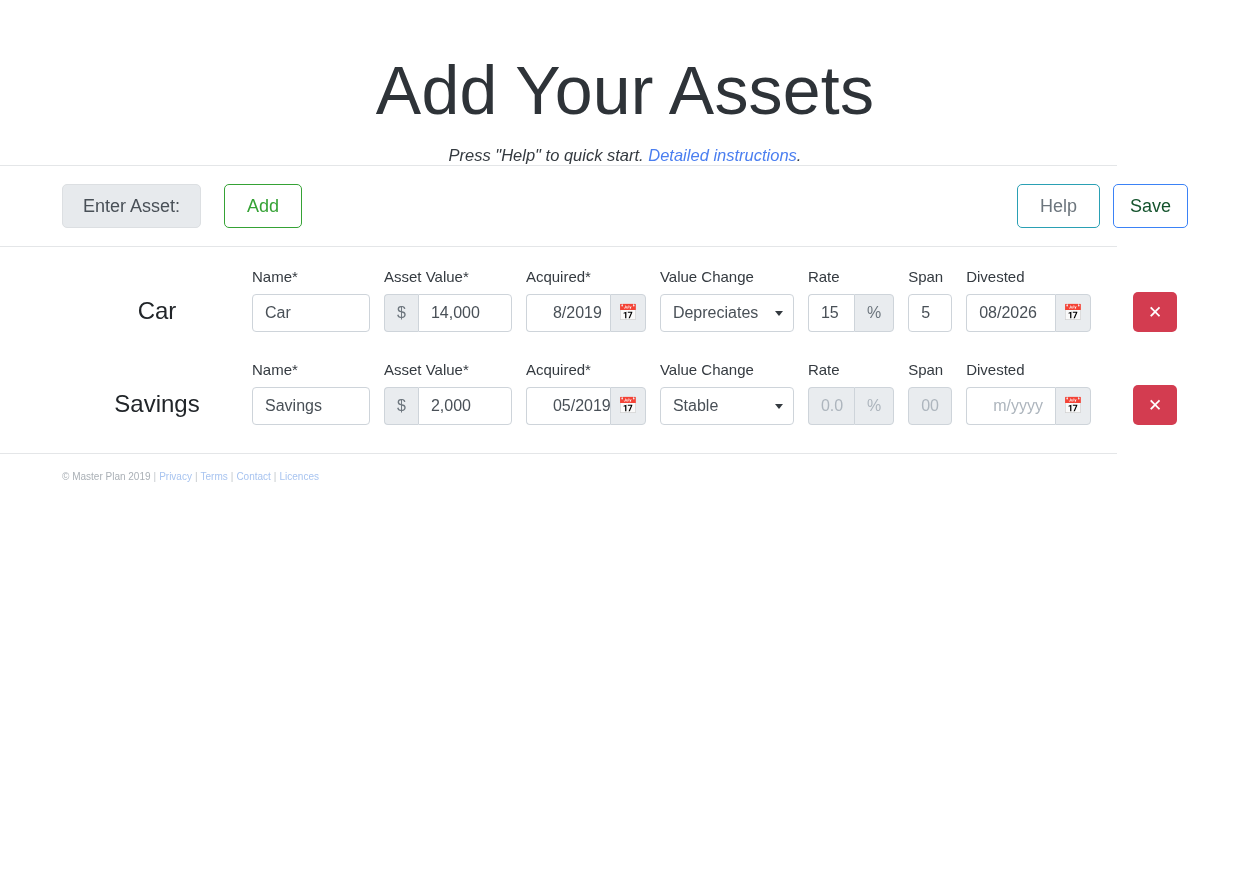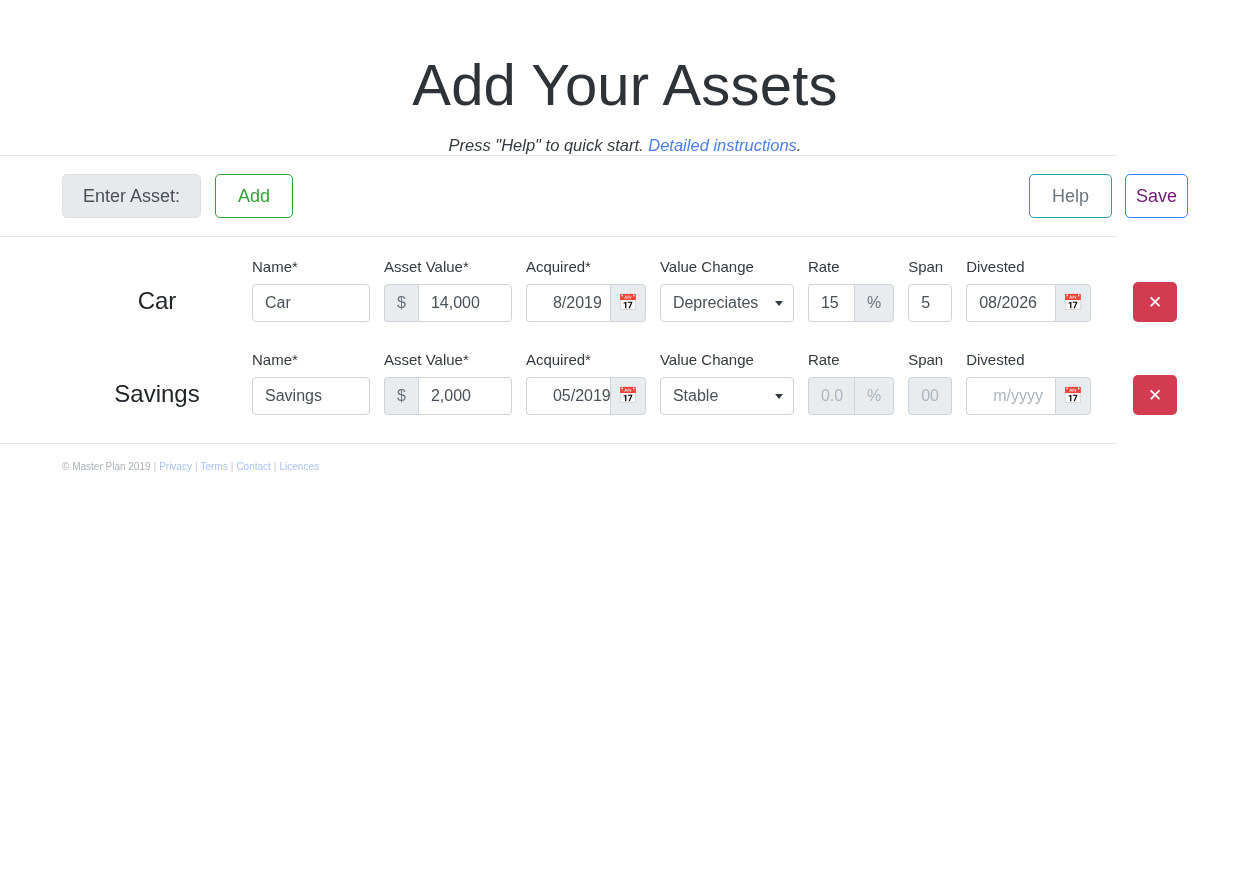--- a/index.html
+++ b/index.html
@@ -9,21 +9,21 @@
     background: #ffffff;
     font-family: "Liberation Sans", sans-serif;
     color: #212529;
     overflow: hidden;
   }
   .page { position: relative; width: 1250px; height: 875px; }
 
   
   .header { padding-top: 56px; text-align: center; }
   .page-title {
-    font-size: 58px;
+    font-size: 68px;
     font-weight: 300;
     color: #2e3338;
     line-height: 1;
     letter-spacing: 0.2px;
     margin: 0;
   }
   .subtitle {
     margin-top: 22px;
     font-size: 16.5px;
     font-style: italic;
@@ -64,33 +64,33 @@
   }
   .btn-enter-asset {
     background: #e7eaed;
     border-color: #dcdfe2;
     color: #495057;
     padding: 9px 20px;
   }
   .btn-add {
     border-color: #35a235;
     color: #35a235;
-    margin-left: 14px;
+    margin-left: 23px;
     padding: 9px 22px;
   }
   .btn-help {
     border-color: #2aa0b4;
     color: #6c757d;
     padding: 9px 22px;
   }
   .btn-save {
     border-color: #3b82f6;
-    color: #701a75;
+    color: #14532d;
     margin-left: 13px;
-    padding: 9px 10px;
+    padding: 9px 16px;
   }
 
   
   .assets { padding: 0 62px; }
   .asset-row {
     display: flex;
     align-items: flex-end;
     padding-top: 21px;
   }
   .asset-row.second { padding-top: 29px; padding-bottom: 28px; }

